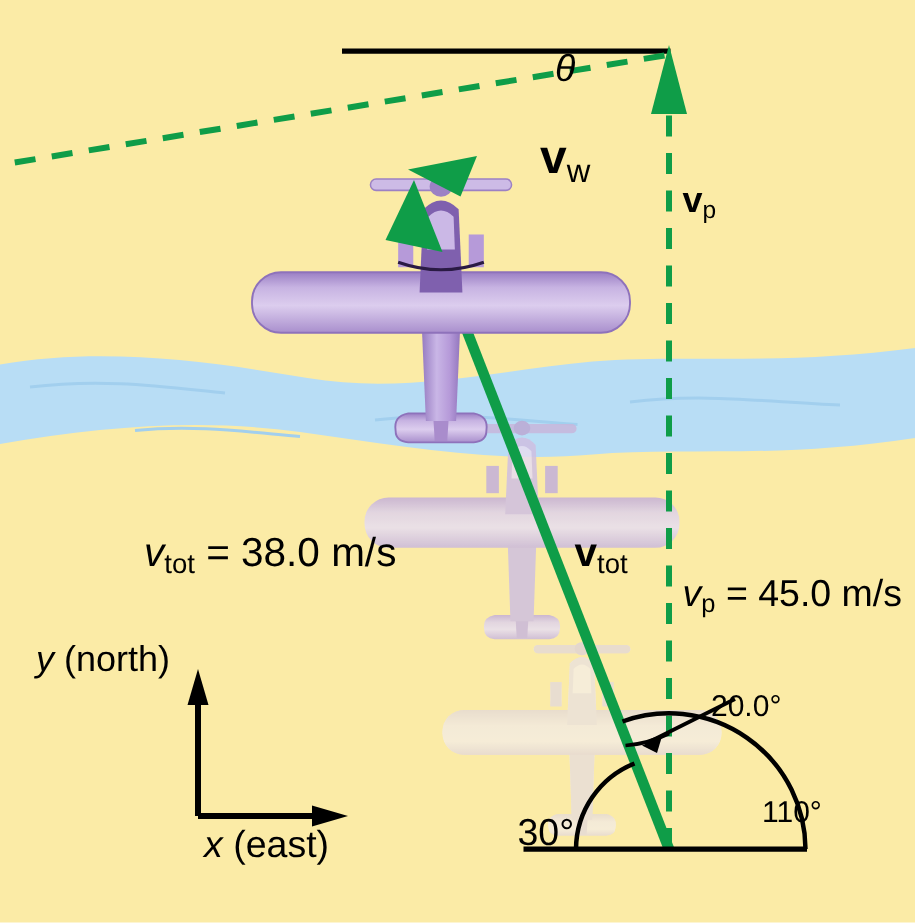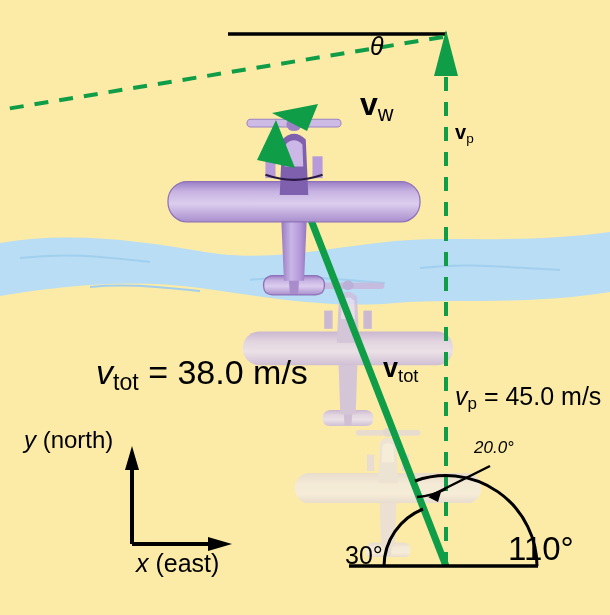--- a/index.html
+++ b/index.html
@@ -182,47 +182,47 @@
       <polygon points="232,544 208,551 208,537" fill="#000000"></polygon>
     </g>
   </svg>
 
   <div class="lbl ital" style="left:370px; top:34px; font-size:25px;">θ</div>
 
   <div class="lbl" style="left:360px; top:88px; font-size:32px;">
     <span class="vec-name">v</span><sub>w</sub>
   </div>
 
-  <div class="lbl" style="left:455px; top:122px; font-size:20px;">
+  <div class="lbl" style="left:455px; top:122px; font-size:24px;">
     <span class="vec-name">v</span><sub>p</sub>
   </div>
 
   <div class="lbl" style="left:383px; top:355px; font-size:27px;">
     <span class="vec-name">v</span><sub>tot</sub>
   </div>
 
-  <div class="lbl" style="left:96px; top:355px; font-size:34px;">
+  <div class="lbl" style="left:96px; top:355px; font-size:27px;">
     <span class="ital">v</span><sub>tot</sub>
     <span>= 38.0 m/s</span>
   </div>
 
   <div class="lbl" style="left:455px; top:340px; font-size:25px;margin-top:44px;">
     <span class="ital">v</span><sub>p</sub>
     <span>= 45.0 m/s</span>
   </div>
 
   <div class="lbl" style="left:24px; top:428px; font-size:24px;">
     <span class="ital">y</span>
     <span>(north)</span>
   </div>
 
   <div class="lbl" style="left:136px; top:551px; font-size:25px;">
     <span class="ital">x</span>
     <span>(east)</span>
   </div>
 
-  <div class="lbl" style="left:474px; top:439px; font-size:17px;font-style:italic;">20.0°</div>
+  <div class="lbl" style="left:474px; top:461px; font-size:20px;">20.0°</div>
 
   <div class="lbl" style="left:345px; top:543px; font-size:25px;">30°</div>
 
-  <div class="lbl" style="left:508px; top:532px; font-size:33px;">110°</div>
+  <div class="lbl" style="left:508px; top:532px; font-size:20px;">110°</div>
 
 </div>
 
 </body></html>

